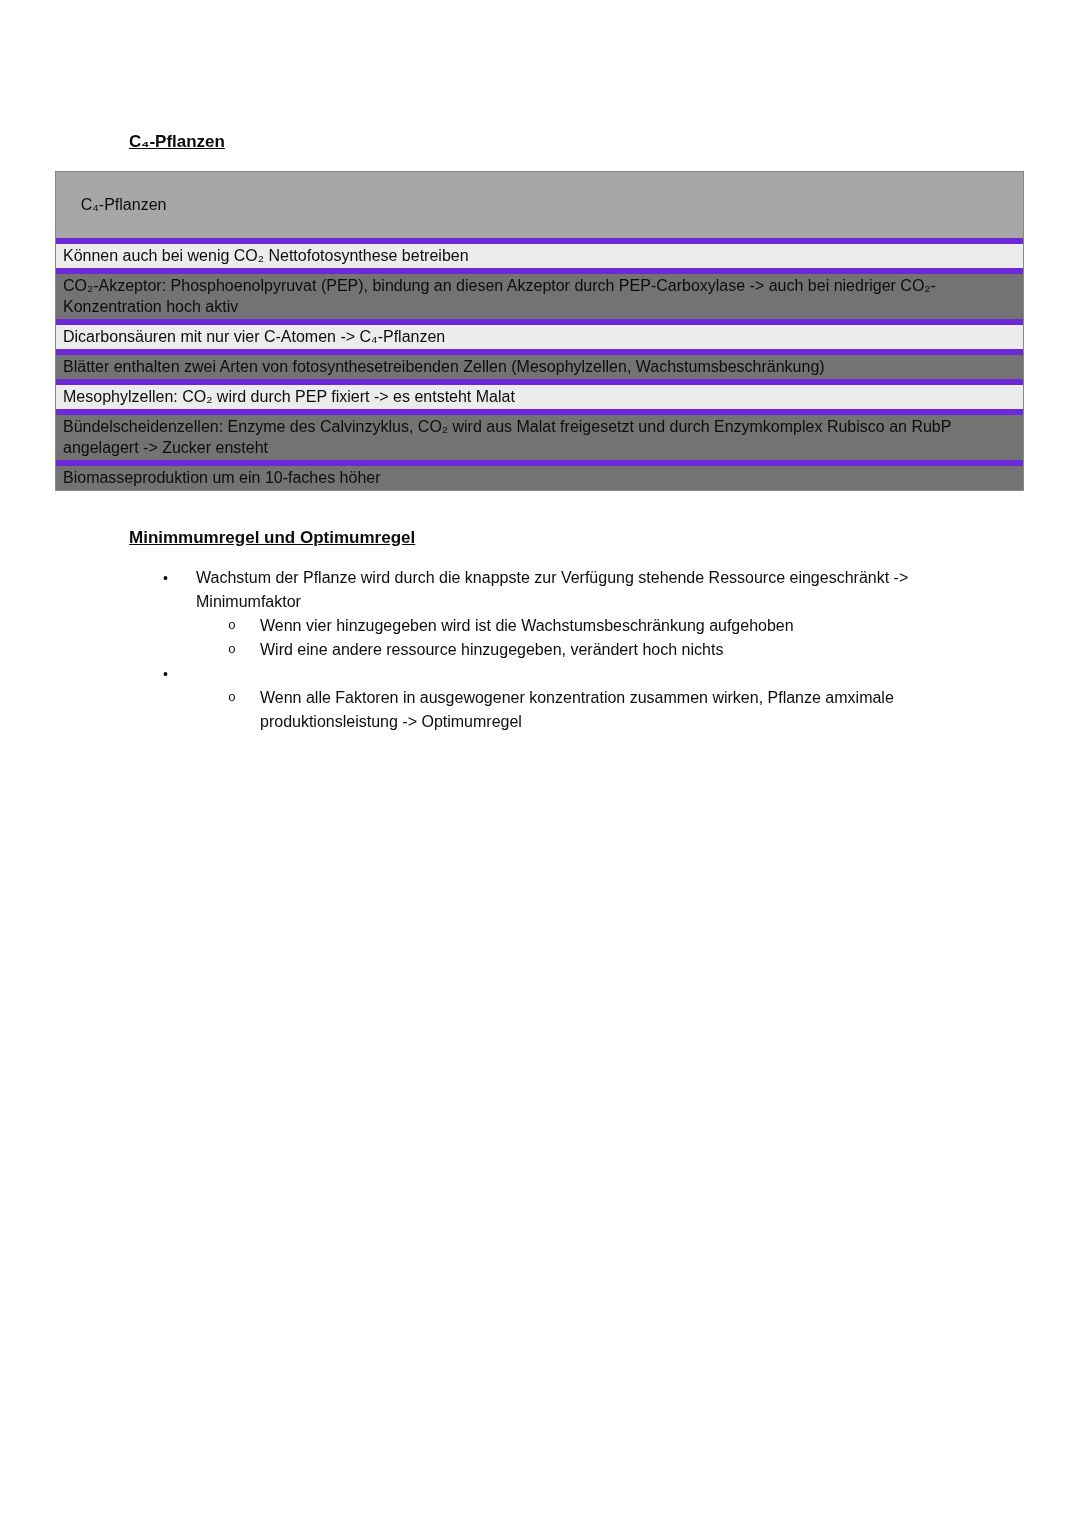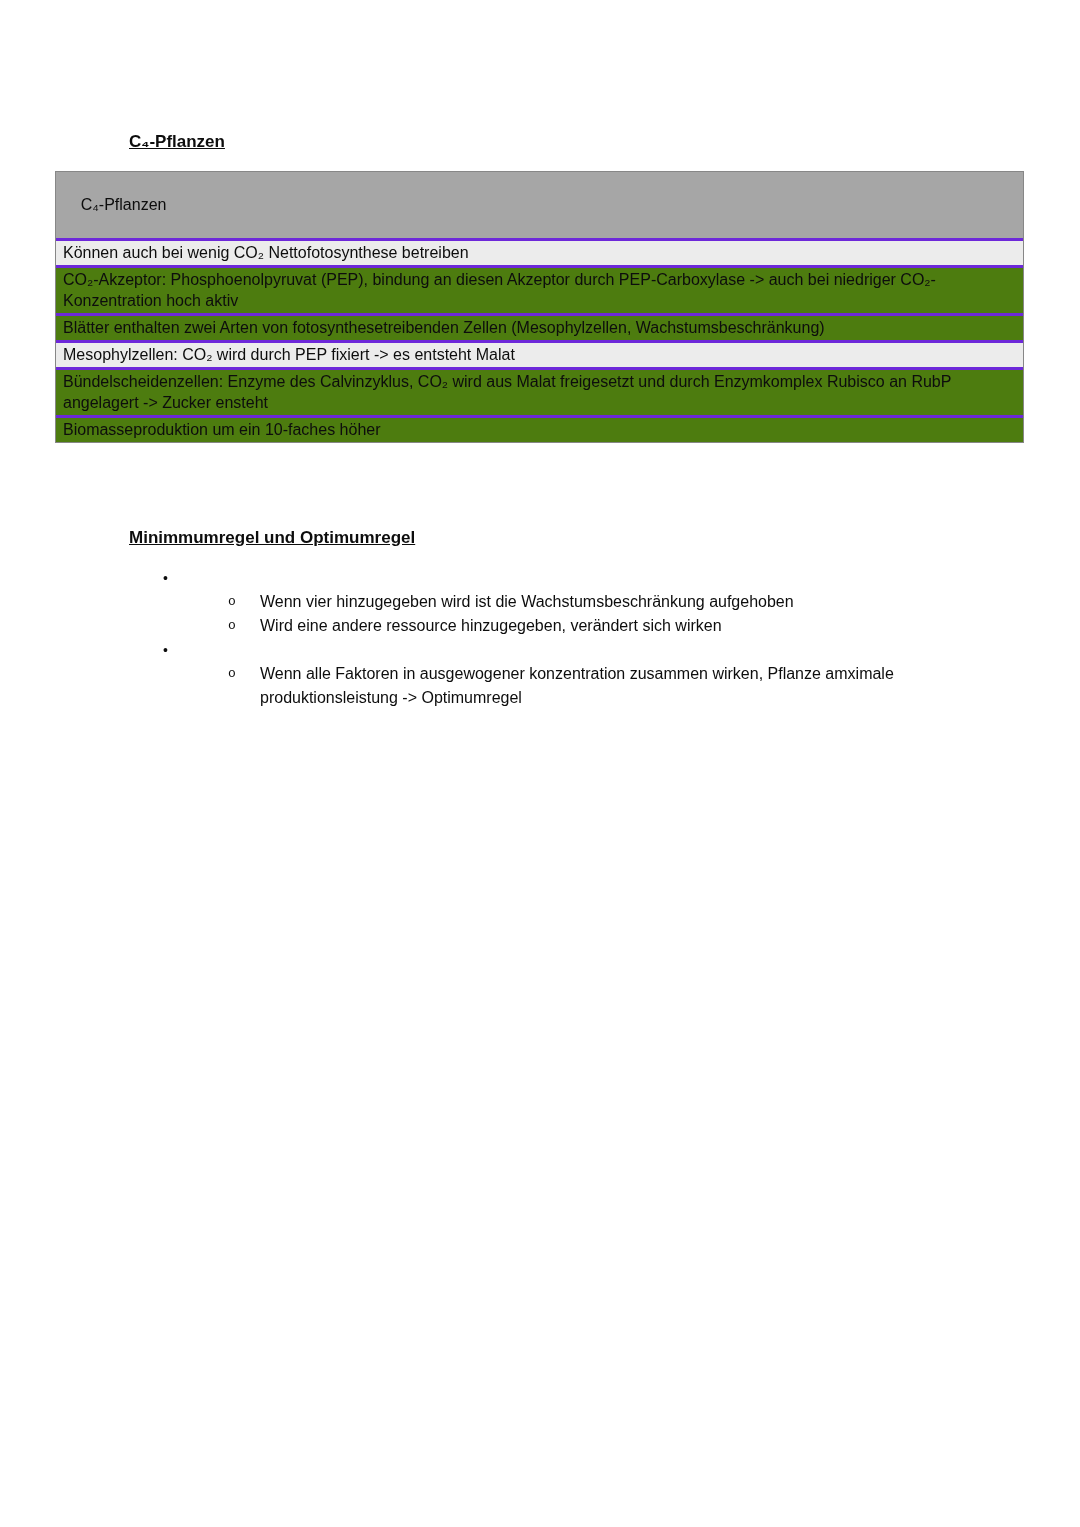--- a/index.html
+++ b/index.html
@@ -29,23 +29,23 @@
     top: 171px;
     width: 969px;
     border: 1px solid #878787;
     font-size: 16px;
     box-sizing: border-box;
   }
   .trow {
     padding: 1px 7px 2px 7px;
     line-height: 21px;
     white-space: pre-wrap;
-    background: #4d7c0f;
+    background: #737373;
   }
-  .trow + .trow { border-top: 3px solid #6d28d9; }
+  .trow + .trow { border-top: 6px solid #6d28d9; }
   .trow.header { background: #a6a6a6; }
   .trow.shaded { background: #ececec; }
 
   .bullet-list {
     position: absolute;
     left: 0;
     top: 566px;
     width: 1080px;
     font-size: 16px;
   }
@@ -62,40 +62,43 @@
 
 <div id="c4-title" class="doc-heading">C₄-Pflanzen</div>
 
 <div class="note-table">
   <div class="trow header">
     <span>C₄-Pflanzen</span>
   </div>
   <div class="trow shaded">Können auch bei wenig CO₂ Nettofotosynthese betreiben</div>
   <div class="trow">CO₂-Akzeptor: Phosphoenolpyruvat (PEP), bindung an diesen Akzeptor durch PEP-Carboxylase -&gt; auch bei niedriger CO₂-
 Konzentration hoch aktiv</div>
+  <div class="trow shaded">Dicarbonsäuren mit nur vier C-Atomen -&gt; C₄-Pflanzen</div>
   <div class="trow">Blätter enthalten zwei Arten von fotosynthesetreibenden Zellen (Mesophylzellen, Wachstumsbeschränkung)</div>
   <div class="trow shaded">Mesophylzellen: CO₂ wird durch PEP fixiert -&gt; es entsteht Malat</div>
   <div class="trow">Bündelscheidenzellen: Enzyme des Calvinzyklus, CO₂ wird aus Malat freigesetzt und durch Enzymkomplex Rubisco an RubP
 angelagert -&gt; Zucker ensteht</div>
   <div class="trow">Biomasseproduktion um ein 10-faches höher</div>
 </div>
 
 <div id="min-title" class="doc-heading">Minimmumregel und Optimumregel</div>
 
 <div class="bullet-list">
   <div class="bi l1">
     <span class="marker">•</span>
+    <span class="txt">Wachstum der Pflanze wird durch die knappste zur Verfügung stehende Ressource eingeschränkt -&gt;
+Minimumfaktor</span>
   </div>
   <div class="bi l2">
     <span class="marker">o</span>
     <span class="txt">Wenn vier hinzugegeben wird ist die Wachstumsbeschränkung aufgehoben</span>
   </div>
   <div class="bi l2">
     <span class="marker">o</span>
-    <span class="txt">Wird eine andere ressource hinzugegeben, verändert sich wirken</span>
+    <span class="txt">Wird eine andere ressource hinzugegeben, verändert hoch nichts</span>
   </div>
   <div class="bi l1">
     <span class="marker">•</span>
   </div>
   <div class="bi l2">
     <span class="marker">o</span>
     <span class="txt">Wenn alle Faktoren in ausgewogener konzentration zusammen wirken, Pflanze amximale
 produktionsleistung -&gt; Optimumregel</span>
   </div>
 </div>

